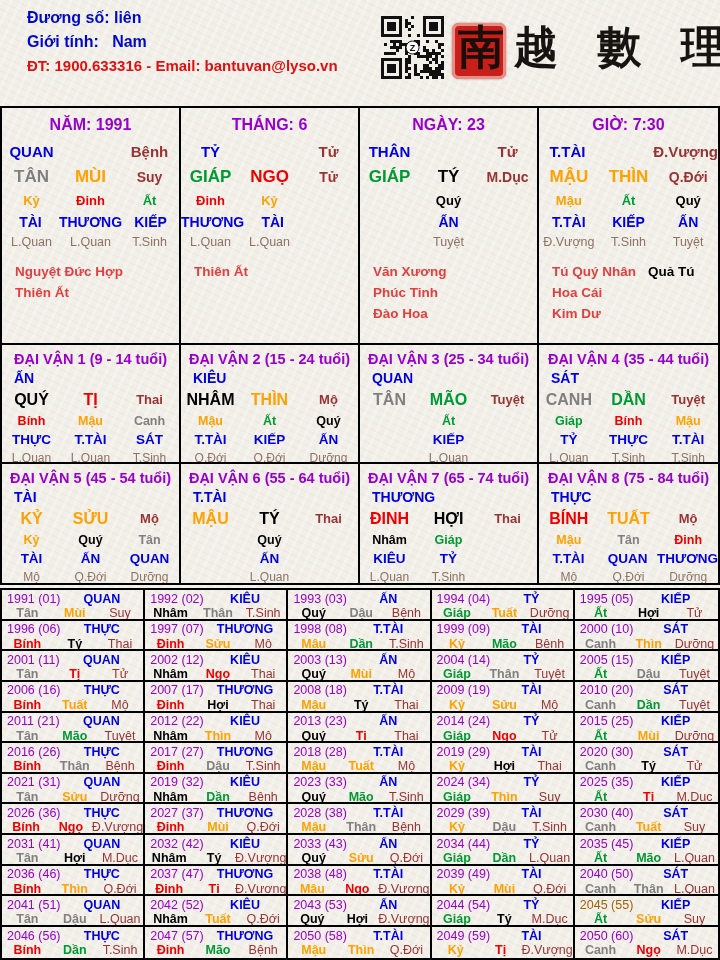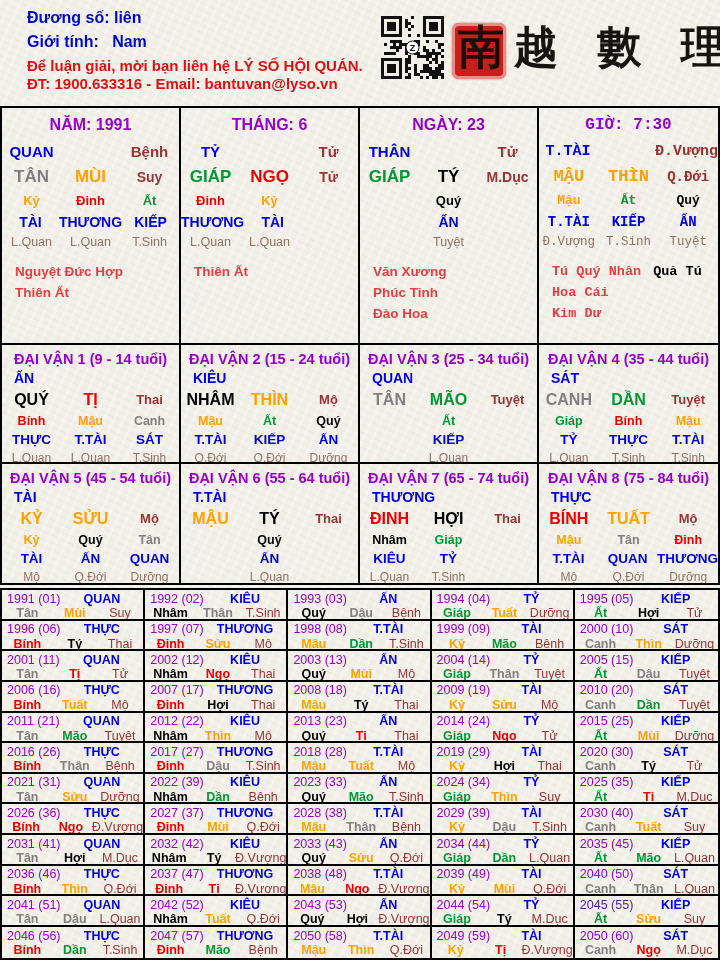--- a/index.html
+++ b/index.html
@@ -31,21 +31,21 @@
   .brand-text { font-family:"DejaVu Serif", serif; font-size:44px; font-weight:bold; color:#171310; letter-spacing:12px; margin-left:8px; white-space:nowrap; }
 
   
   .sect { border:2px solid #000; background:transparent; }
   .row3 { display:grid; grid-template-columns:1fr 1fr 1fr; text-align:center; align-items:center; }
   .bold { font-weight:bold; }
 
   
   .pillars { display:grid; grid-template-columns:repeat(4,1fr); height:239px; }
   .pillar-cell { border-right:2px solid #000; overflow:hidden; padding-top:5px; }
-  .pillar-cell:last-child { border-right:none;font-family:Liberation Mono, monospace; }
+  .pillar-cell:last-child { border-right:none; }
   .p-title { text-align:center; font-weight:bold; font-size:16px; height:26px; line-height:24px; }
   .p-star-row { height:24px; font-size:15px; }
   .p-main-row { height:27px; font-size:17px; }
   .p-main-row .stage { font-size:14px; }
   .p-hstem { height:21px; font-size:13px; }
   .p-hstar { height:21px; font-size:14px; }
   .p-hstage { height:20px; font-size:12.5px; }
   .p-gods { padding:9px 4px 0 13px; font-size:13.5px; font-weight:bold; line-height:21px; }
   .p-gods .gline span { margin-right:12px; }
 
@@ -72,21 +72,20 @@
   .y2 { display:grid; grid-template-columns:1.15fr 1fr 1.05fr; text-align:center; font-size:12.5px; height:14px; align-items:center; }
 </style>
 </head>
 <body>
 
 <div class="page">
 
   <header>
     <div class="h-line h-blue"><span>Đương số:</span> <span>liên</span></div>
     <div class="h-line h-blue"><span>Giới tính:</span>&nbsp;&nbsp; <span>Nam</span></div>
-    <div class="h-line h-red">Để luận giải, mời bạn liên hệ LÝ SỐ HỘI QUÁN.</div>
     <div class="h-line h-red">ĐT: 1900.633316 - Email: bantuvan@lyso.vn</div>
 
     <svg class="qr" viewBox="0 0 63 63">
         <rect x="0" y="0" width="63" height="63" fill="#f1efe8"></rect>
         <rect x="30" y="0" width="3" height="3" fill="#111"></rect>
         <rect x="24" y="3" width="3" height="3" fill="#111"></rect>
         <rect x="24" y="6" width="3" height="3" fill="#111"></rect>
         <rect x="27" y="6" width="3" height="3" fill="#111"></rect>
         <rect x="24" y="9" width="3" height="3" fill="#111"></rect>
         <rect x="30" y="9" width="3" height="3" fill="#111"></rect>
@@ -880,21 +879,21 @@
           <span class="ystar" style="color: rgb(0, 0, 224);">QUAN</span>
         </div>
         <div class="y2">
           <span class="bold" style="color: rgb(128, 128, 128);">Tân</span>
           <span class="bold" style="color: rgb(255, 161, 0);">Sửu</span>
           <span style="color: rgb(153, 51, 51);">Dưỡng</span>
         </div>
       </div>
       <div class="y-cell">
         <div class="y1">
-          <span style="color: rgb(153, 0, 204);">2022 (39)</span>
+          <span style="color: rgb(153, 0, 204);">2019 (32)</span>
           <span class="ystar" style="color: rgb(0, 0, 224);">KIÊU</span>
         </div>
         <div class="y2">
           <span class="bold" style="color: rgb(0, 0, 0);">Nhâm</span>
           <span class="bold" style="color: rgb(0, 153, 51);">Dần</span>
           <span style="color: rgb(153, 51, 51);">Bệnh</span>
         </div>
       </div>
       <div class="y-cell">
         <div class="y1">
@@ -1133,21 +1132,21 @@
           <span class="ystar" style="color: rgb(0, 0, 224);">TỶ</span>
         </div>
         <div class="y2">
           <span class="bold" style="color: rgb(0, 153, 51);">Giáp</span>
           <span class="bold" style="color: rgb(0, 0, 0);">Tý</span>
           <span style="color: rgb(153, 51, 51);">M.Dục</span>
         </div>
       </div>
       <div class="y-cell">
         <div class="y1">
-          <span style="color: #4c1d95;">2045 (55)</span>
+          <span style="color: #a16207;">2045 (55)</span>
           <span class="ystar" style="color: rgb(0, 0, 224);">KIẾP</span>
         </div>
         <div class="y2">
           <span class="bold" style="color: rgb(0, 153, 51);">Ất</span>
           <span class="bold" style="color: rgb(255, 161, 0);">Sửu</span>
           <span style="color: rgb(153, 51, 51);">Suy</span>
         </div>
       </div>
       <div class="y-cell">
         <div class="y1">

